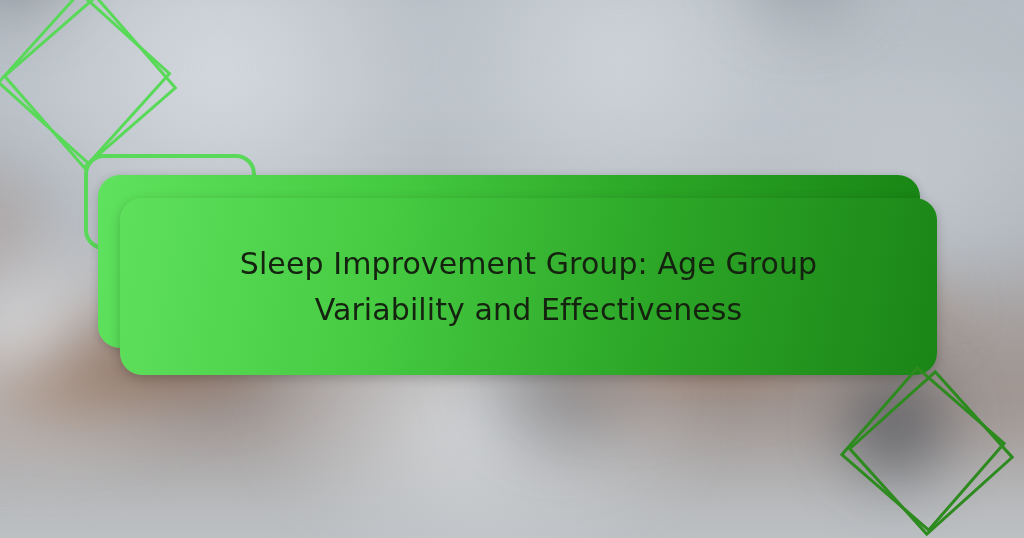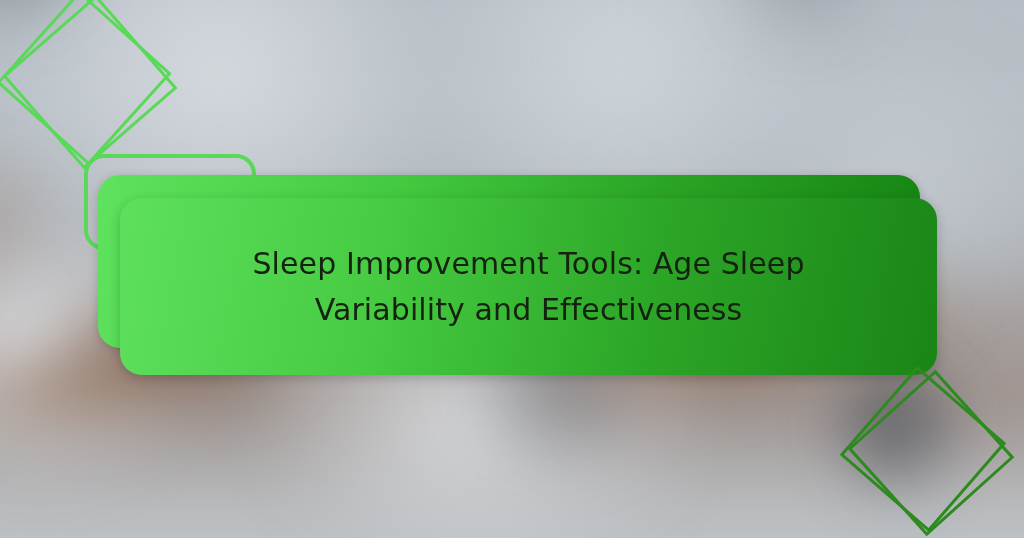--- a/index.html
+++ b/index.html
@@ -164,21 +164,21 @@
   <div class="deco deco-tl">
     <span class="sq sq-a"></span>
     <span class="sq sq-b"></span>
   </div>
 
   <div class="card-outline"></div>
 
   <div class="card card-back"></div>
 
   <div class="card card-front">
-    <h1 class="title">Sleep Improvement Tools: Age Sleep Variability and Effectiveness</h1>
+    <h1 class="title">Sleep Improvement Group: Age Group Variability and Effectiveness</h1>
   </div>
 
   <div class="deco deco-br">
     <span class="sq sq-a"></span>
     <span class="sq sq-b"></span>
   </div>
 
 </div>
 
 </body></html>

